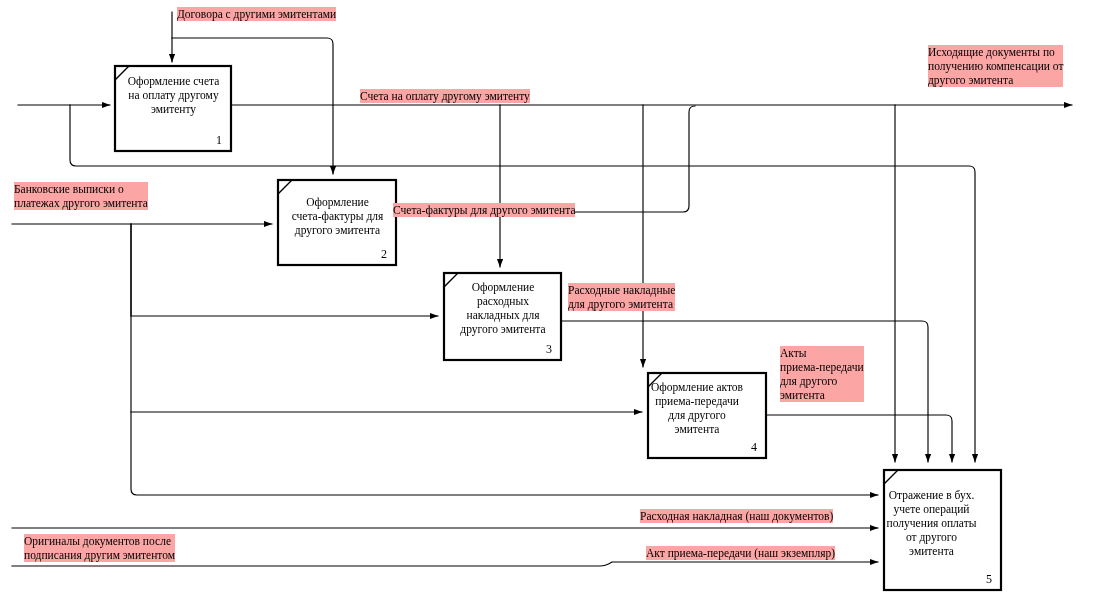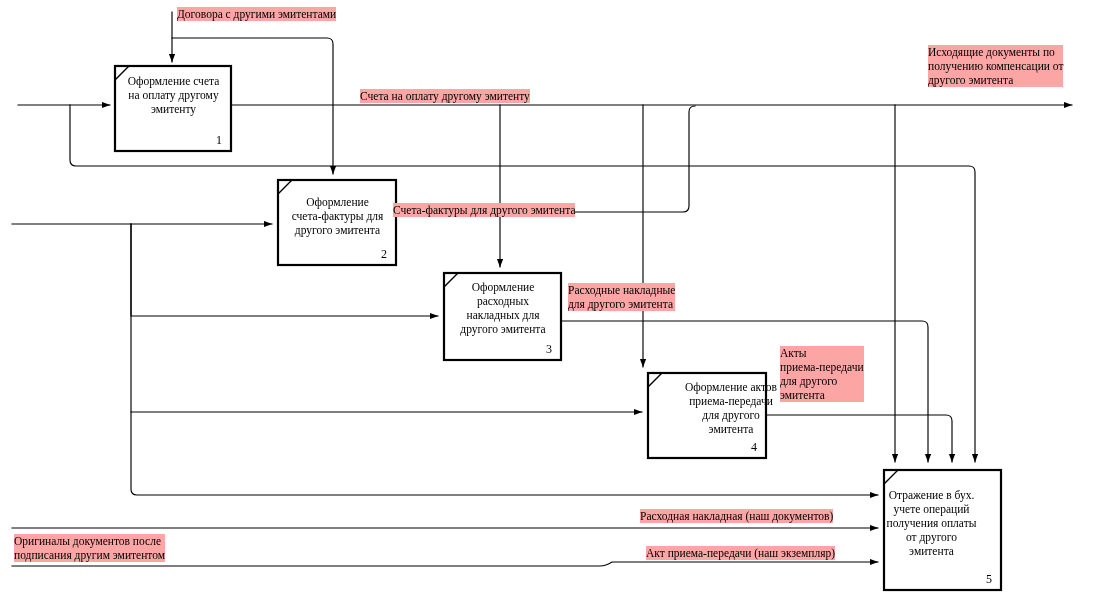--- a/index.html
+++ b/index.html
@@ -103,37 +103,39 @@
 счета-фактуры для
 другого эмитента</div>
   <div class="bnum" style="left:381px;top:247px;">2</div>
 
   <div class="blbl" style="left:446px;top:280px;width:114px;">Оформление
 расходных
 накладных для
 другого эмитента</div>
   <div class="bnum" style="left:546px;top:342px;">3</div>
 
-  <div class="blbl" style="left:649px;top:380px;width:96px;padding-left:34px;">Оформление актов
+  <div class="blbl" style="left:649px;top:380px;width:96px;">Оформление актов
 приема-передачи
 для другого
 эмитента</div>
   <div class="bnum" style="left:751px;top:440px;">4</div>
 
   <div class="blbl" style="left:885px;top:488px;width:93px;">Отражение в бух.
 учете операций
 получения оплаты
 от другого эмитента</div>
   <div class="bnum" style="left:986px;top:572px;">5</div>
 
   <div class="lbl" style="left:177px;top:7px;">Договора с другими эмитентами</div>
 
 
+  <div class="lbl" style="left:14px;top:182px;">Банковские выписки о
+платежах другого эмитента</div>
 
-  <div class="lbl" style="left:14px;top:534px;">Оригиналы документов после
+  <div class="lbl" style="left:24px;top:534px;">Оригиналы документов после
 подписания другим эмитентом</div>
 
   <div class="lbl" style="left:360px;top:89px;">Счета на оплату другому эмитенту</div>
 
   <div class="lbl" style="left:928px;top:45px;">Исходящие документы по
 получению компенсации от
 другого эмитента</div>
 
   <div class="lbl" style="left:393px;top:203px;">Счета-фактуры для другого эмитента</div>
 

